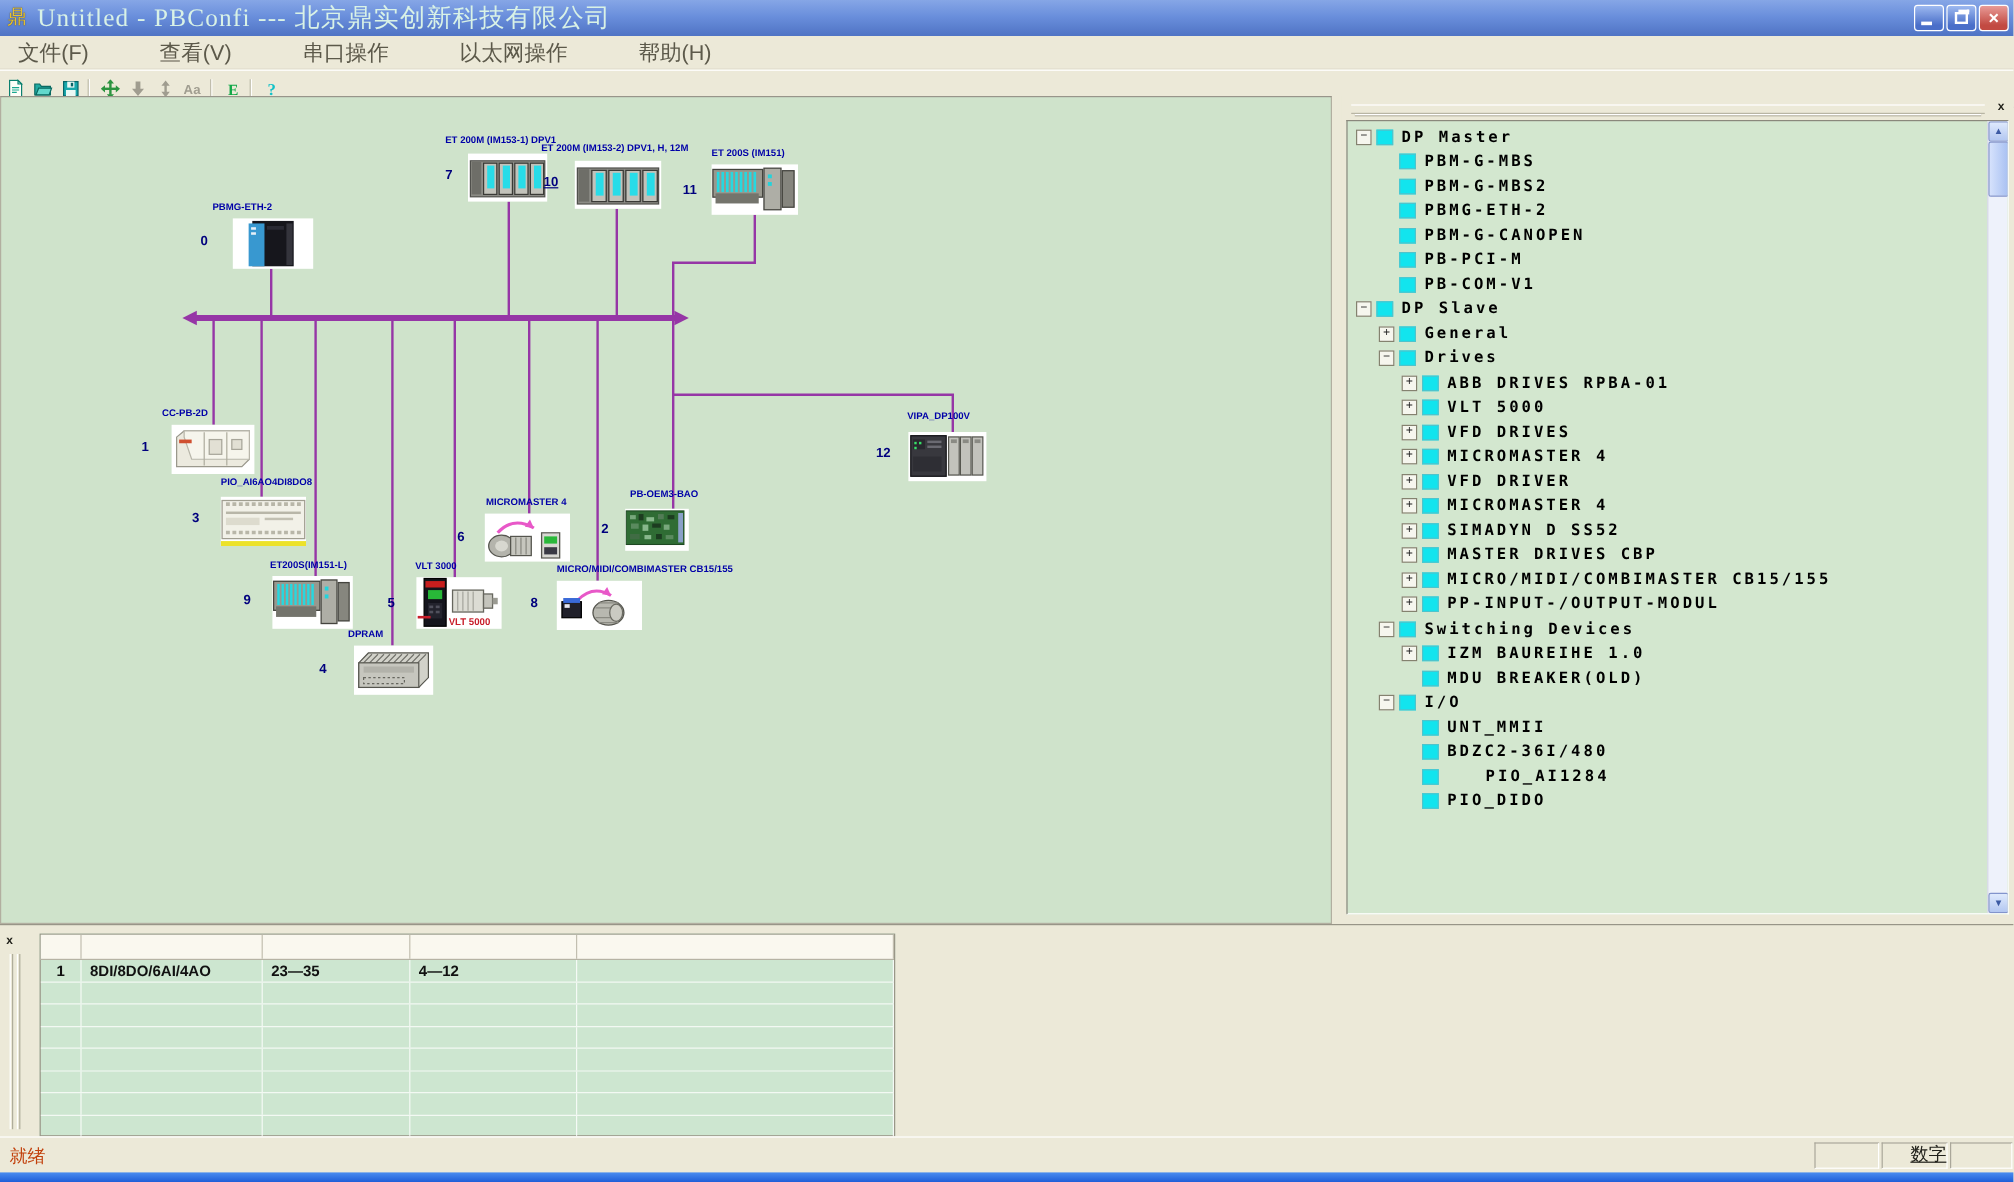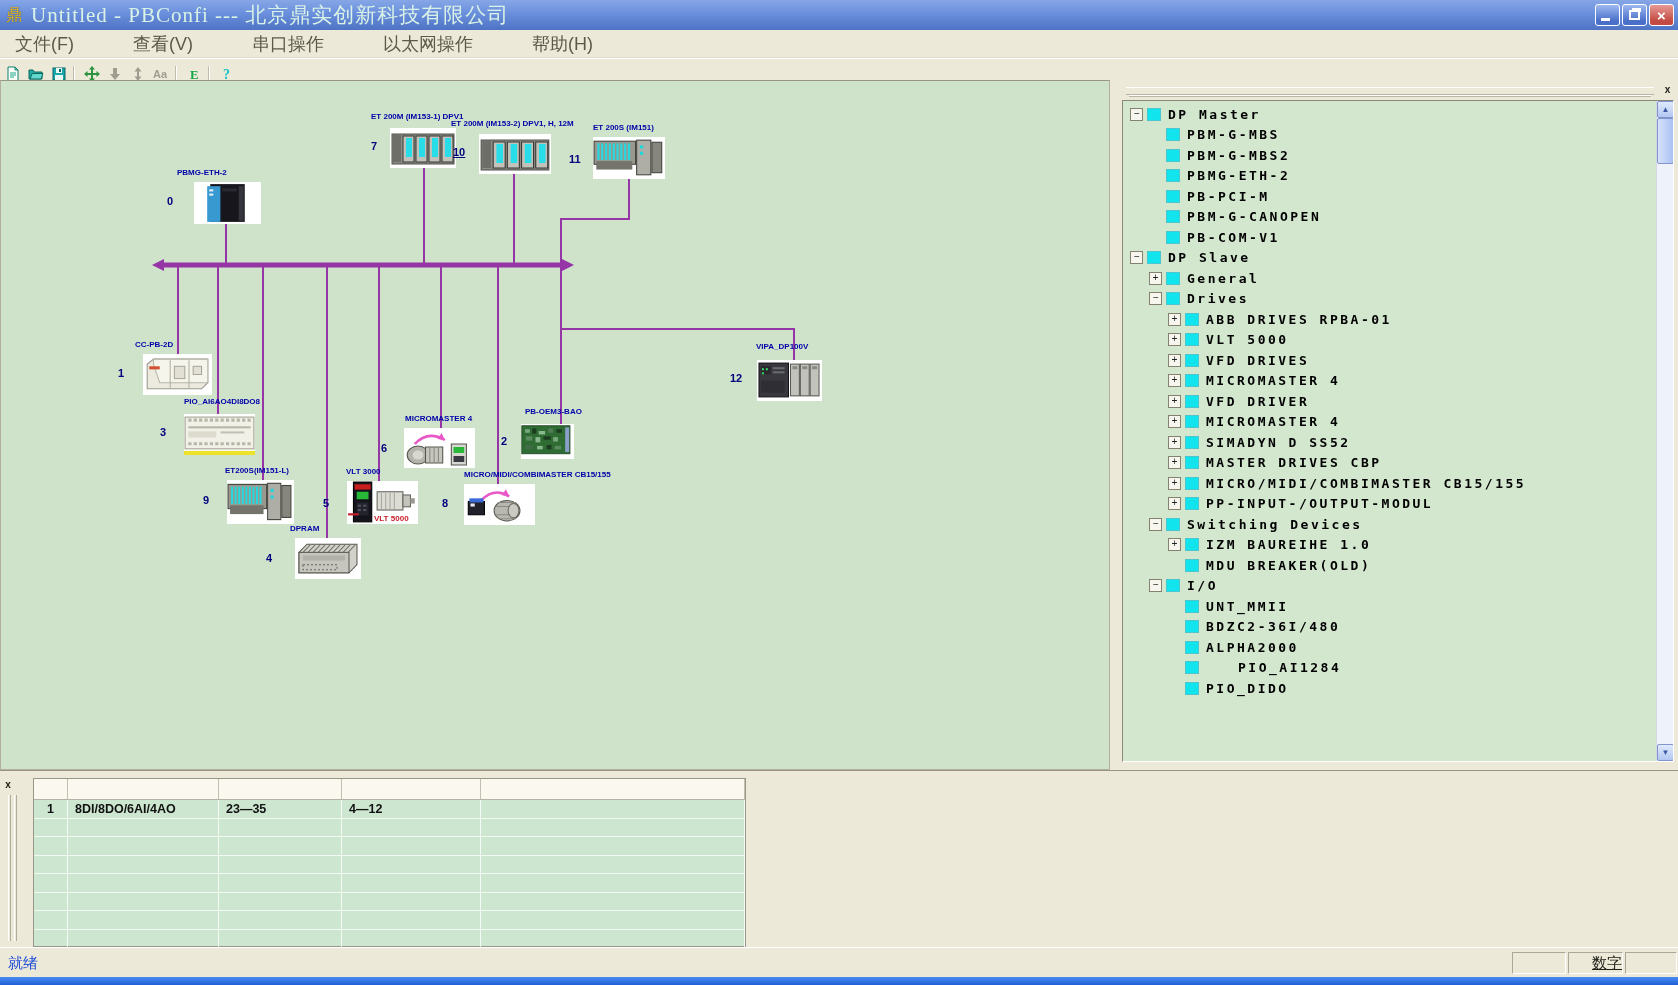--- a/index.html
+++ b/index.html
@@ -75,21 +75,21 @@
   .mt-header { display:flex; height:21px; background:#faf8ef; border-bottom:1px solid #b6b3a4; }
   .mt-hcell { font:bold 12.5px "Liberation Sans",sans-serif; color:#111; padding:20px 0 0 7px;
     border-right:1px solid #c2bfb0; overflow:hidden; white-space:nowrap; }
   .mt-row { display:flex; height:18.5px; border-bottom:1px solid rgba(255,255,255,.75); }
   .mt-cell { font:bold 12.5px "Liberation Sans",sans-serif; color:#111; padding:2px 0 0 7px;
     border-right:1px solid rgba(255,255,255,.8); overflow:hidden; white-space:nowrap; }
   .mt-cell.center { text-align:center; padding-left:0; }
 
   
   .statusbar { position:absolute; left:0; top:947px; width:1678px; height:30px; background:#ece9d8; border-top:1px solid #fff; }
-  .status-left { position:absolute; left:8px; top:6px; font-size:15px; color:#1d4ed8; }
+  .status-left { position:absolute; left:8px; top:6px; font-size:15px; color:#c2410c; }
   .status-cell { position:absolute; top:4px; height:22px; border:1px solid; border-color:#aaa79a #fff #fff #aaa79a;
     font-size:15px; color:#20201a; text-align:right; line-height:20px;text-decoration:underline; }
   .taskbar-strip { position:absolute; left:0; top:977px; width:1678px; height:8px;
     background:linear-gradient(180deg,#4a8cf0,#1f5ed8); }
 </style>
 </head>
 <body>
 
 <div class="window">
 
@@ -437,25 +437,25 @@
             <div class="trow" style="padding-left: 37px;">
               <span class="ticon"></span>
               <span>PBM-G-MBS2</span>
             </div>
             <div class="trow" style="padding-left: 37px;">
               <span class="ticon"></span>
               <span>PBMG-ETH-2</span>
             </div>
             <div class="trow" style="padding-left: 37px;">
               <span class="ticon"></span>
+              <span>PBM-G-CANOPEN</span>
+            </div>
+            <div class="trow" style="padding-left: 37px;">
+              <span class="ticon"></span>
               <span>PB-PCI-M</span>
-            </div>
-            <div class="trow" style="padding-left: 37px;">
-              <span class="ticon"></span>
-              <span>PBM-G-CANOPEN</span>
             </div>
             <div class="trow" style="padding-left: 37px;">
               <span class="ticon"></span>
               <span>PB-COM-V1</span>
             </div>
             <div class="trow" style="padding-left: 1px;">
               <span class="texp">−</span>
               <span class="ticon"></span>
               <span>DP Slave</span>
             </div>
@@ -538,24 +538,20 @@
               <span class="ticon"></span>
               <span>I/O</span>
             </div>
             <div class="trow" style="padding-left: 56px;">
               <span class="ticon"></span>
               <span>UNT_MMII</span>
             </div>
             <div class="trow" style="padding-left: 56px;">
               <span class="ticon"></span>
               <span>BDZC2-36I/480</span>
-            </div>
-            <div class="trow" style="padding-left: 56px;">
-              <span class="ticon"></span>
-              <span>ALPHA2000</span>
             </div>
             <div class="trow" style="padding-left: 56px; gap: 32px;">
               <span class="ticon"></span>
               <span>PIO_AI1284</span>
             </div>
             <div class="trow" style="padding-left: 56px;">
               <span class="ticon"></span>
               <span>PIO_DIDO</span>
             </div>
           </div>

